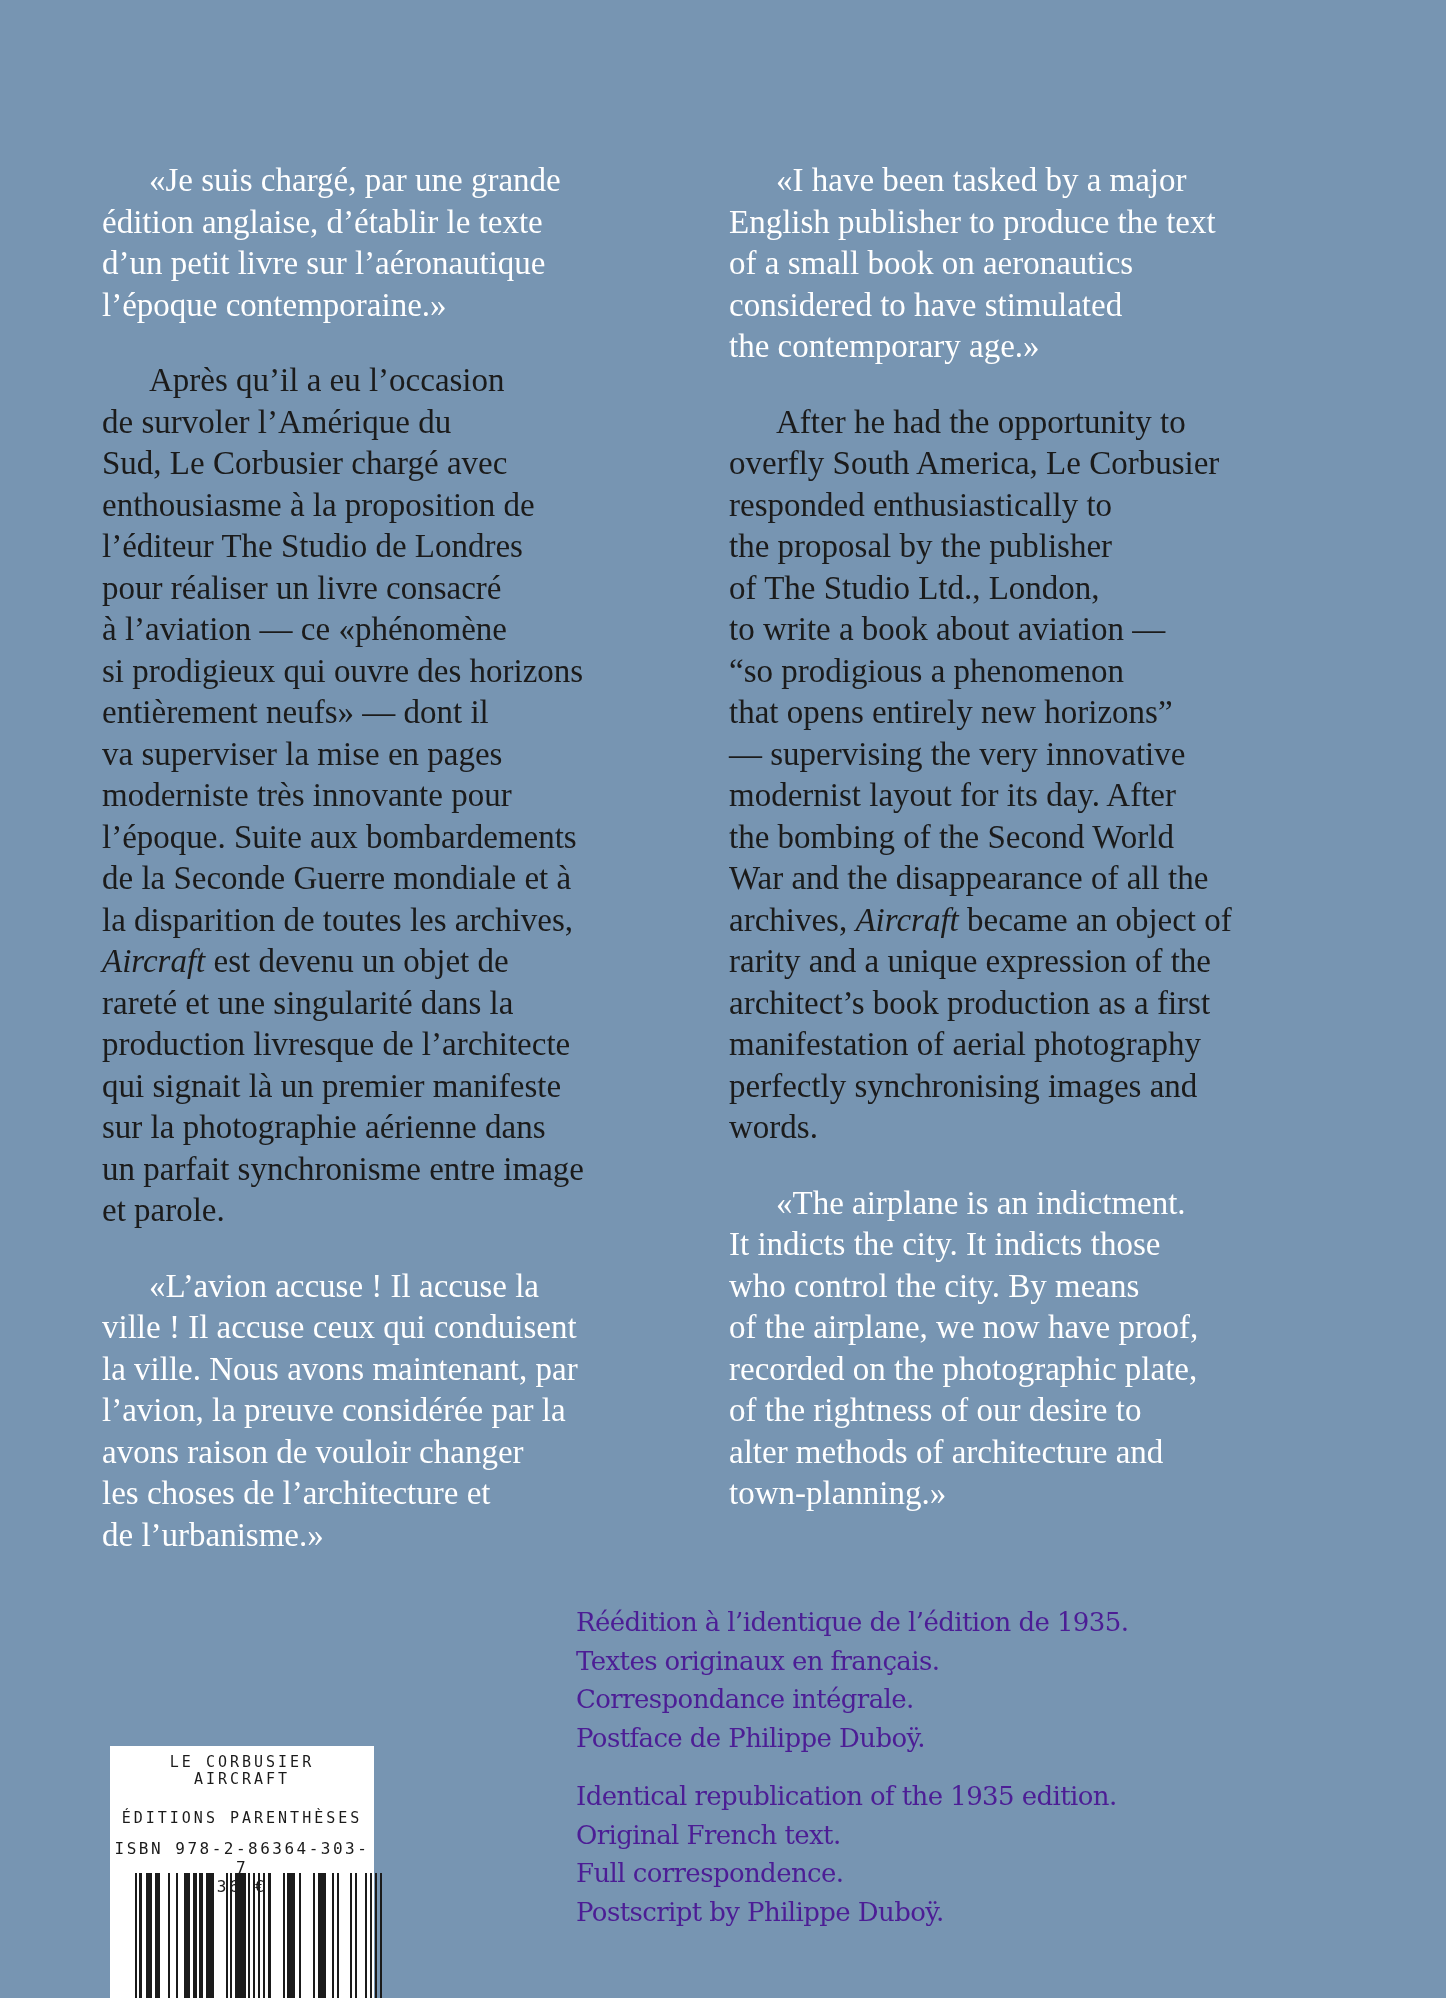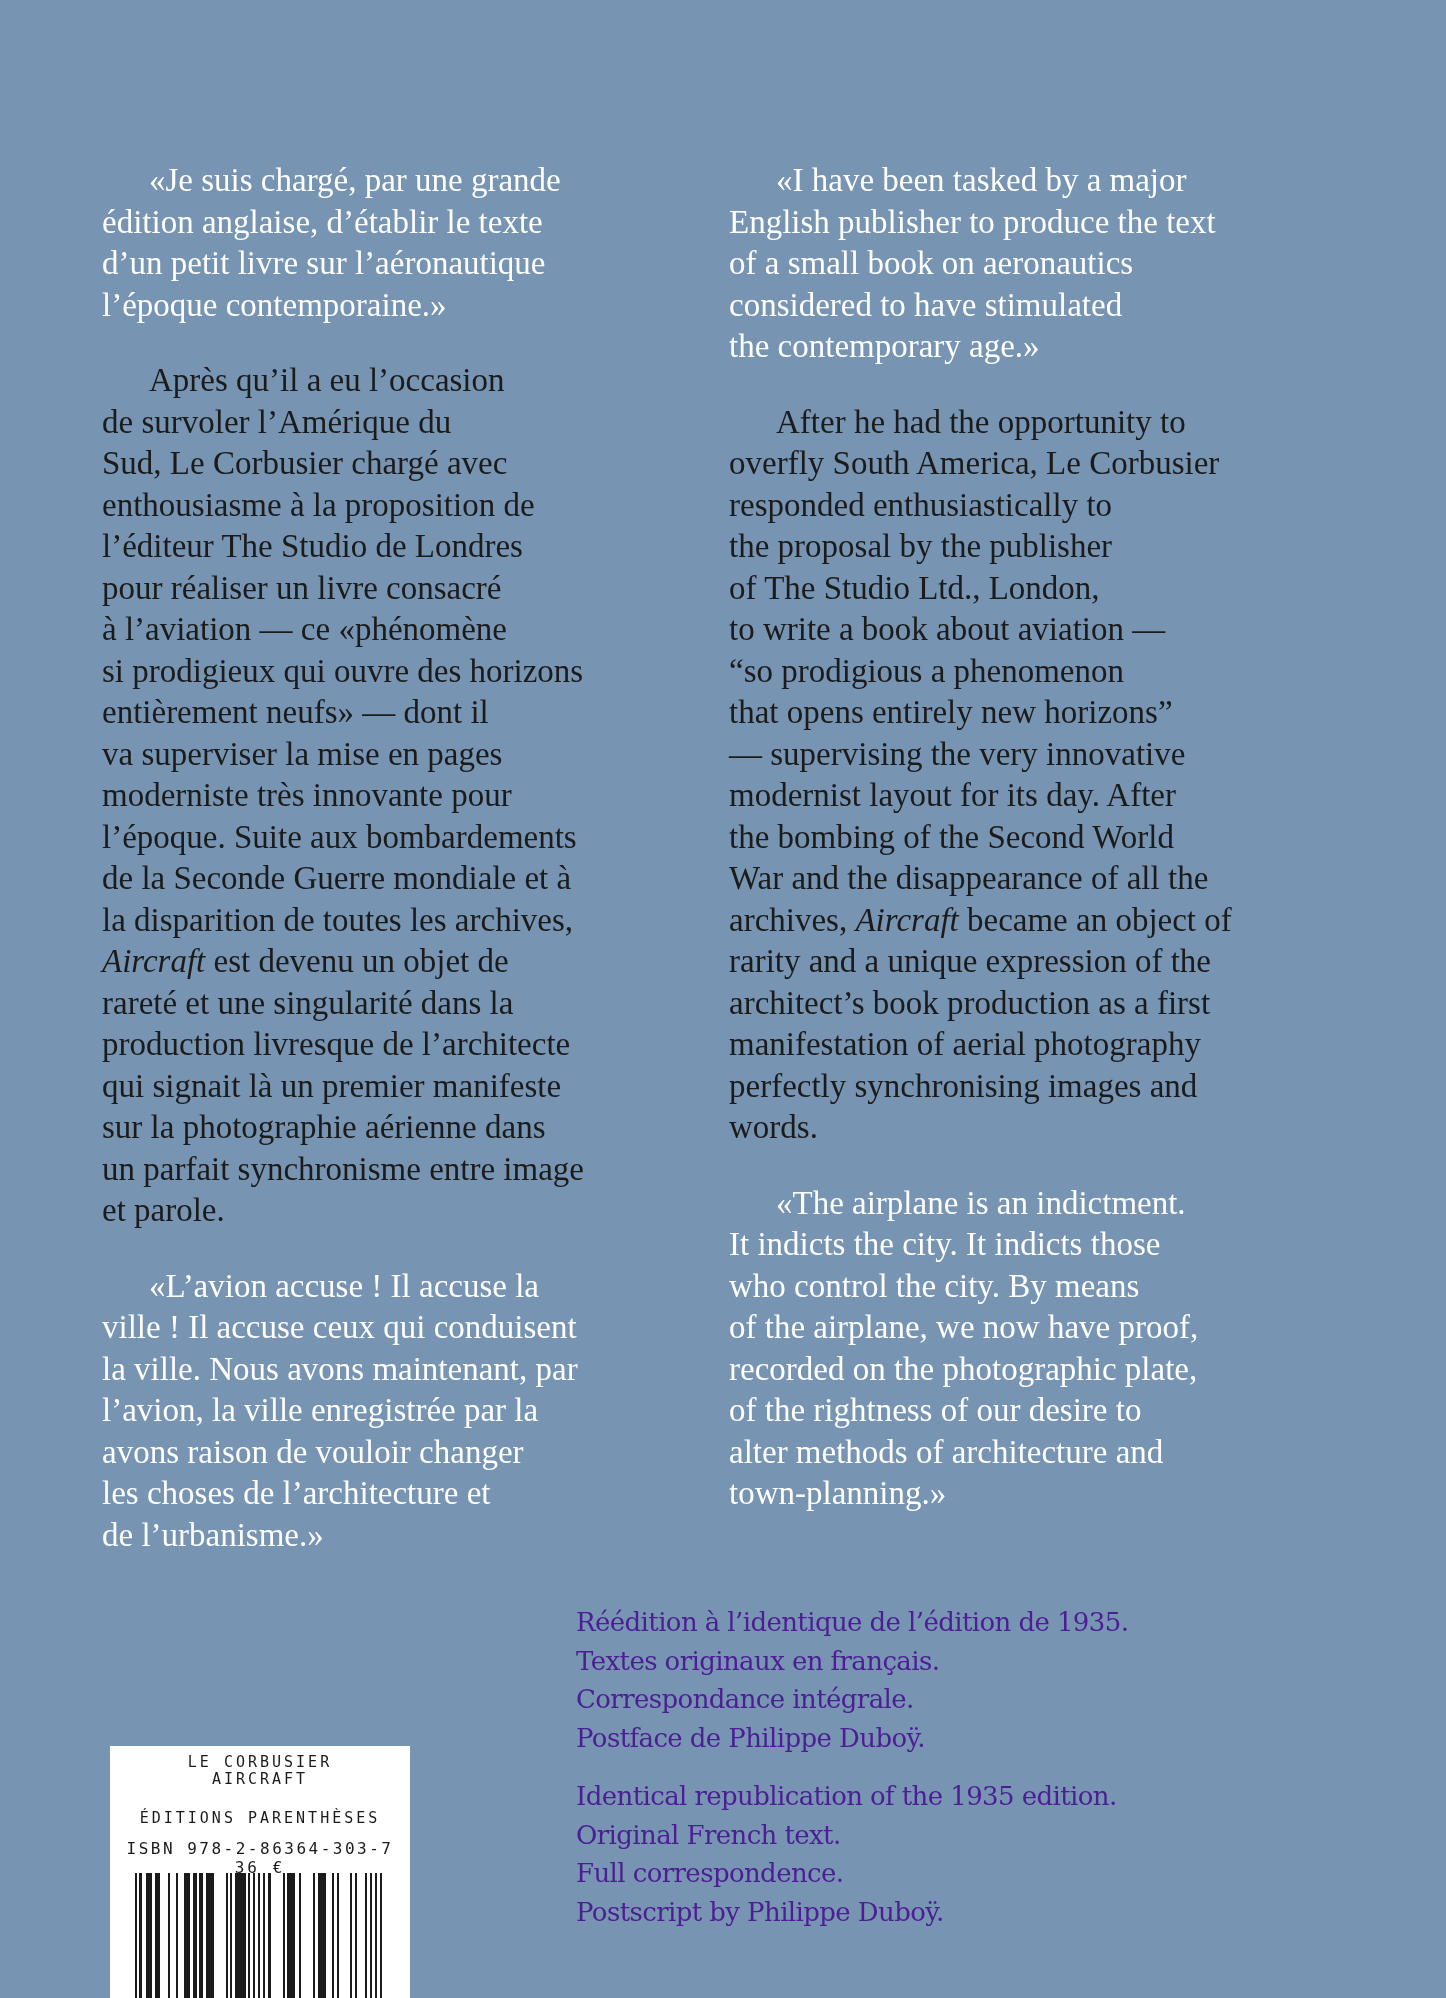--- a/index.html
+++ b/index.html
@@ -26,21 +26,21 @@
     position: absolute; left: 576px; top: 1603px;
     font-family: "DejaVu Serif", serif;
     font-size: 26px; line-height: 38.5px; color: #4c1d95;
     letter-spacing: -0.6px;
   }
   .colophon .block { margin: 0 0 20px 0; }
   .colophon .cline { display: block; white-space: nowrap; }
 
   .barcode-label {
     position: absolute; left: 110px; top: 1746px;
-    width: 300px; height: 252px; background: #ffffff;
+    width: 264px; height: 252px; background: #ffffff;
     font-family: "DejaVu Sans Mono", "Liberation Mono", monospace;
     color: #1b1b1b; text-align: center;
   }
   .barcode-label .bl { display: block; font-size: 15px; letter-spacing: 3px; }
   .bl.l1 { margin-top: 8px; line-height: 17px; }
   .bl.l2 { line-height: 17px; }
   .bl.l3 { margin-top: 21px; line-height: 18px; }
   .bl.l4 { margin-top: 12px; line-height: 19px; font-size: 16px; letter-spacing: 2.5px; }
   .bl.l5 { line-height: 19px; font-size: 16px; }
   .bars { position: absolute; left: 0; top: 127px; width: 294px; height: 125px; }
@@ -76,21 +76,21 @@
       <span class="line">production livresque de l’architecte</span>
       <span class="line">qui signait là un premier manifeste</span>
       <span class="line">sur la photographie aérienne dans</span>
       <span class="line">un parfait synchronisme entre image</span>
       <span class="line">et parole.</span>
     </div>
     <div class="para quote">
       <span class="line first">«L’avion accuse ! Il accuse la</span>
       <span class="line">ville ! Il accuse ceux qui conduisent</span>
       <span class="line">la ville. Nous avons maintenant, par</span>
-      <span class="line">l’avion, la ville enregistrée par la</span>
+      <span class="line">l’avion, la preuve considérée par la</span>
       <span class="line">avons raison de vouloir changer</span>
       <span class="line">les choses de l’architecture et</span>
       <span class="line">de l’urbanisme.»</span>
     </div>
   </div>
 <div class="col right" id="col-en">
     <div class="para quote">
       <span class="line first">«I have been tasked by a major</span>
       <span class="line">English publisher to produce the text</span>
       <span class="line">of a small book on aeronautics</span>

